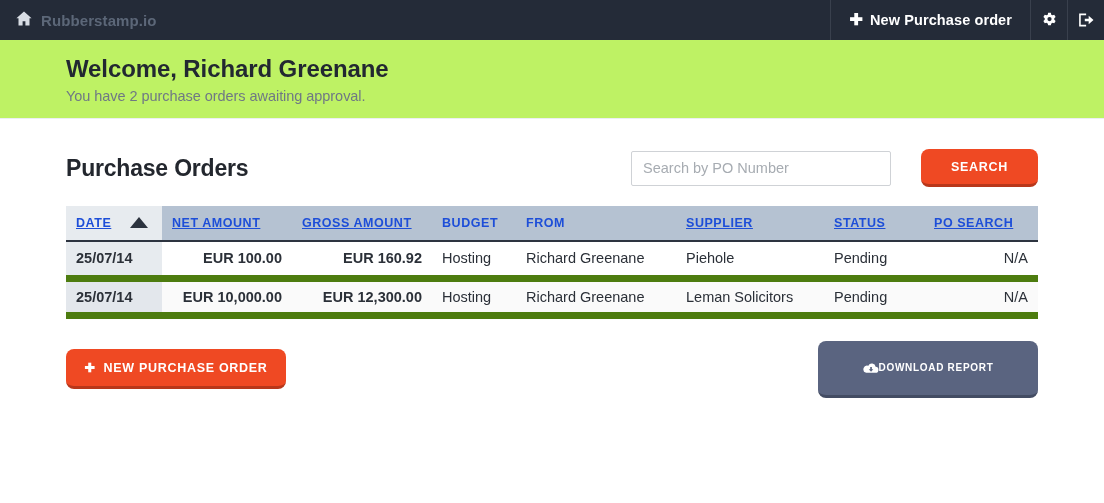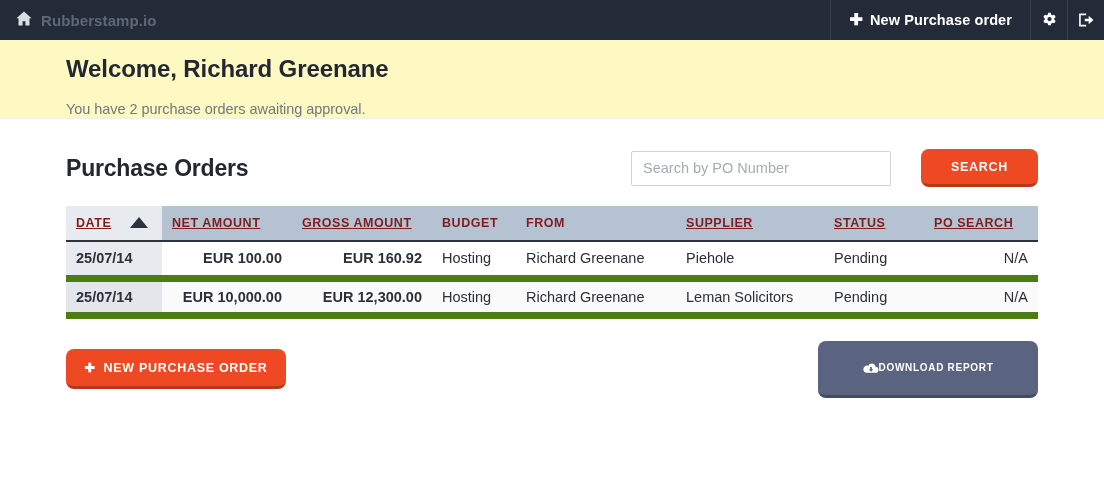--- a/index.html
+++ b/index.html
@@ -41,35 +41,35 @@
     letter-spacing: .1px;
   }
   .nav-new { padding: 0 18px; gap: 7px; }
   .nav-new .plus { font-size: 16px; font-weight: bold; line-height: 1; }
   .nav-icon-btn { width: 37px; }
   .nav-icon-btn svg { display: block; }
 
   
   .banner {
     height: 79px;
-    background: #fef9c3;
+    background: #bef264;
     border-bottom: 1px solid #eceff3;
     padding: 14px 0 0 66px;
   }
   .banner h1 {
     font-size: 24px;
     font-weight: bold;
     color: #222831;
     letter-spacing: -.1px;
     line-height: 30px;
   }
   .banner p {
     font-size: 14.5px;
     color: #6f7884;
-    margin-top: 17px;
+    margin-top: 4px;
     letter-spacing: -.05px;
   }
 
   
   .content { padding: 0 66px; }
   .po-head {
     display: flex;
     align-items: center;
     justify-content: space-between;
     padding-top: 30px;
@@ -112,21 +112,21 @@
   .btn-search { width: 117px; height: 38px; font-size: 12.5px; }
 
   
   table.po-table {
     width: 100%;
     border-collapse: collapse;
     table-layout: fixed;
   }
   table.po-table thead th {
     background: #b5c2d2;
-    color: #7f1d1d;
+    color: #1d4ed8;
     font-size: 12.5px;
     font-weight: bold;
     letter-spacing: .55px;
     height: 35px;
     padding: 0 10px;
     text-align: left;
     vertical-align: middle;
     border-bottom: 2px solid #2d3440;
     white-space: nowrap;
   }

